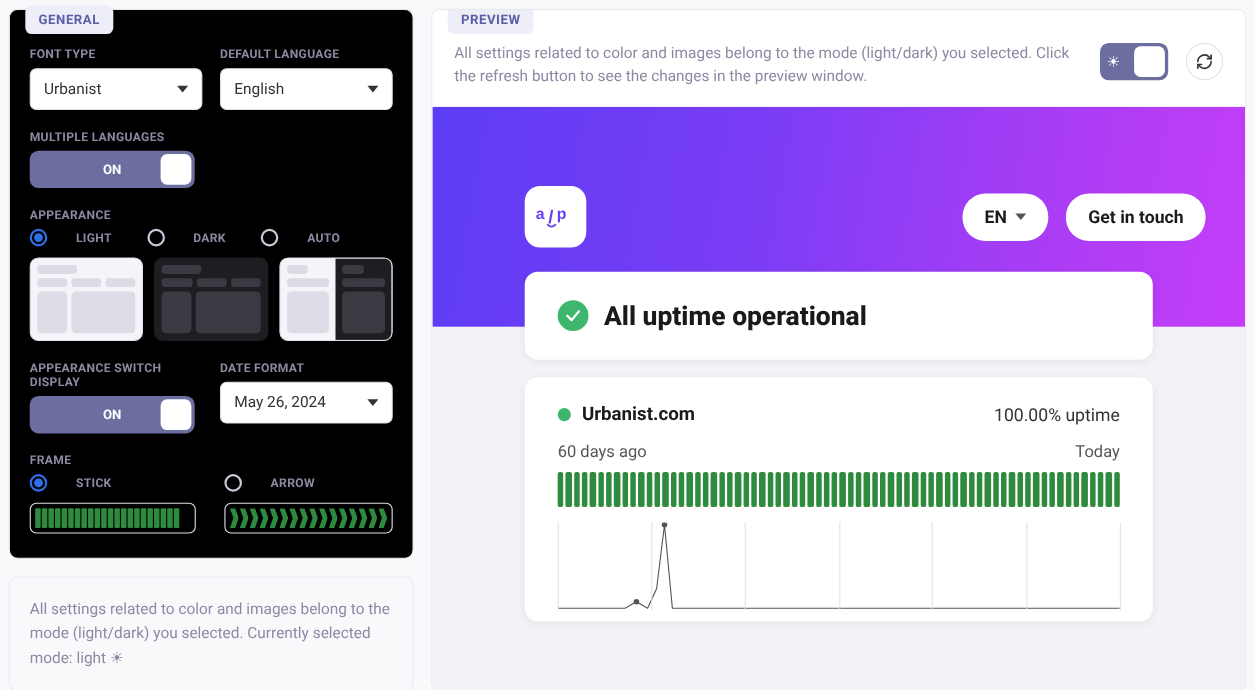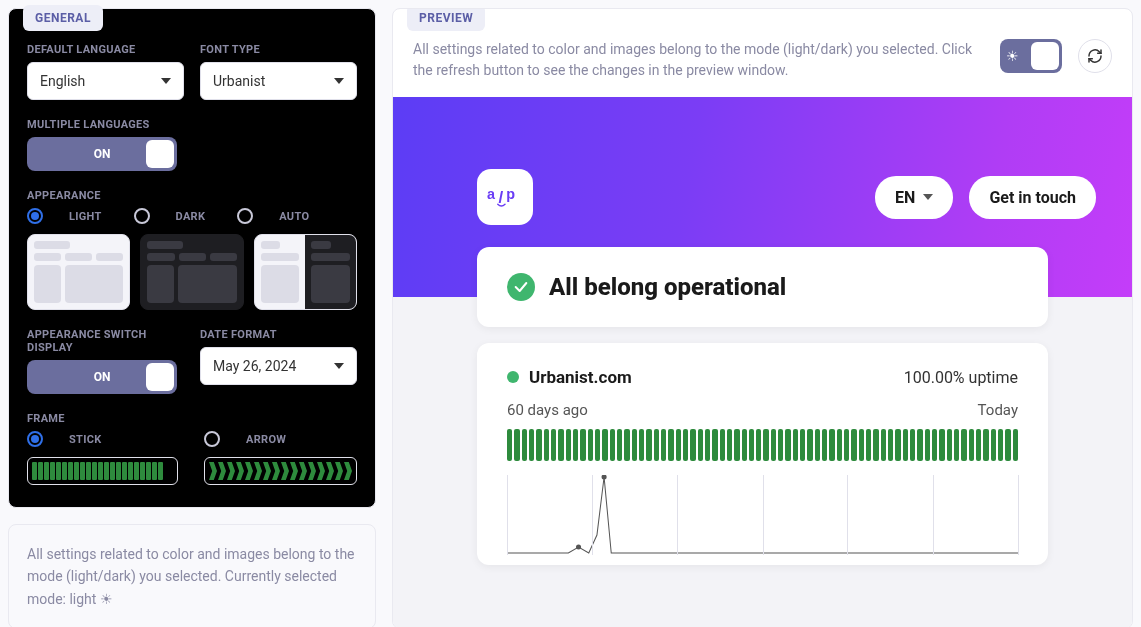--- a/index.html
+++ b/index.html
@@ -308,30 +308,30 @@
 
 <div class="app">
 
   <div class="left-col">
     <div class="panel">
       <div class="panel-tag">GENERAL</div>
       <div class="panel-body">
 
         <div class="row">
           <div class="col">
+            <div class="settings-label">FONT TYPE</div>
+            <div class="select">
+              <span>Urbanist</span>
+              <span class="caret"></span>
+            </div>
+          </div>
+          <div class="col">
             <div class="settings-label">DEFAULT LANGUAGE</div>
             <div class="select">
               <span>English</span>
-              <span class="caret"></span>
-            </div>
-          </div>
-          <div class="col">
-            <div class="settings-label">FONT TYPE</div>
-            <div class="select">
-              <span>Urbanist</span>
               <span class="caret"></span>
             </div>
           </div>
         </div>
 
         <div class="settings-label">MULTIPLE LANGUAGES</div>
         <div class="toggle" style="margin-bottom:18px;">
           <span class="toggle-label">ON</span>
           <span class="knob"></span>
         </div>
@@ -515,21 +515,21 @@
             <span>Get in touch</span>
           </div>
         </div>
 
         <div class="status-card">
           <div class="check-badge">
             <svg width="16" height="16" viewBox="0 0 24 24" fill="none" stroke="#fff" stroke-width="3" stroke-linecap="round" stroke-linejoin="round">
                 <polyline points="4 12 10 18 20 6"></polyline>
               </svg>
           </div>
-          <div class="status-title">All belong operational</div>
+          <div class="status-title">All uptime operational</div>
         </div>
 
         <div class="monitor-card">
           <div class="monitor-head">
             <span class="dot-green"></span>
             <span class="monitor-name">Urbanist.com</span>
             <span class="uptime-pct">100.00% uptime</span>
           </div>
           <div class="monitor-sub">
             <span class="ago">60 days ago</span>

